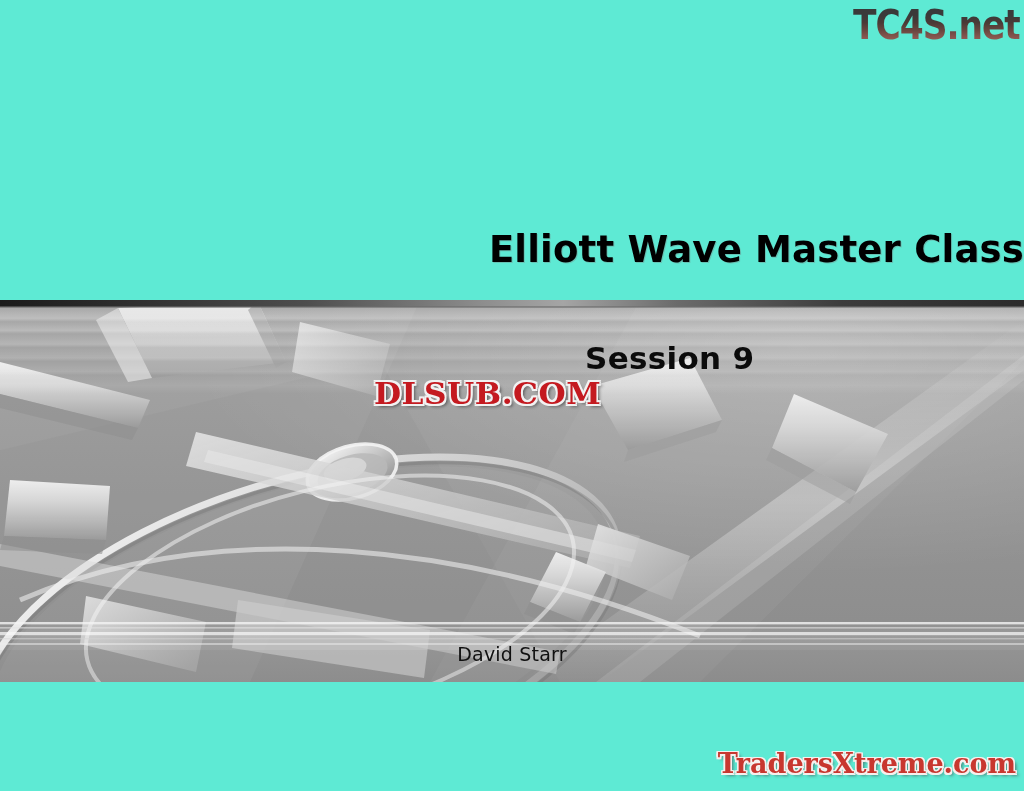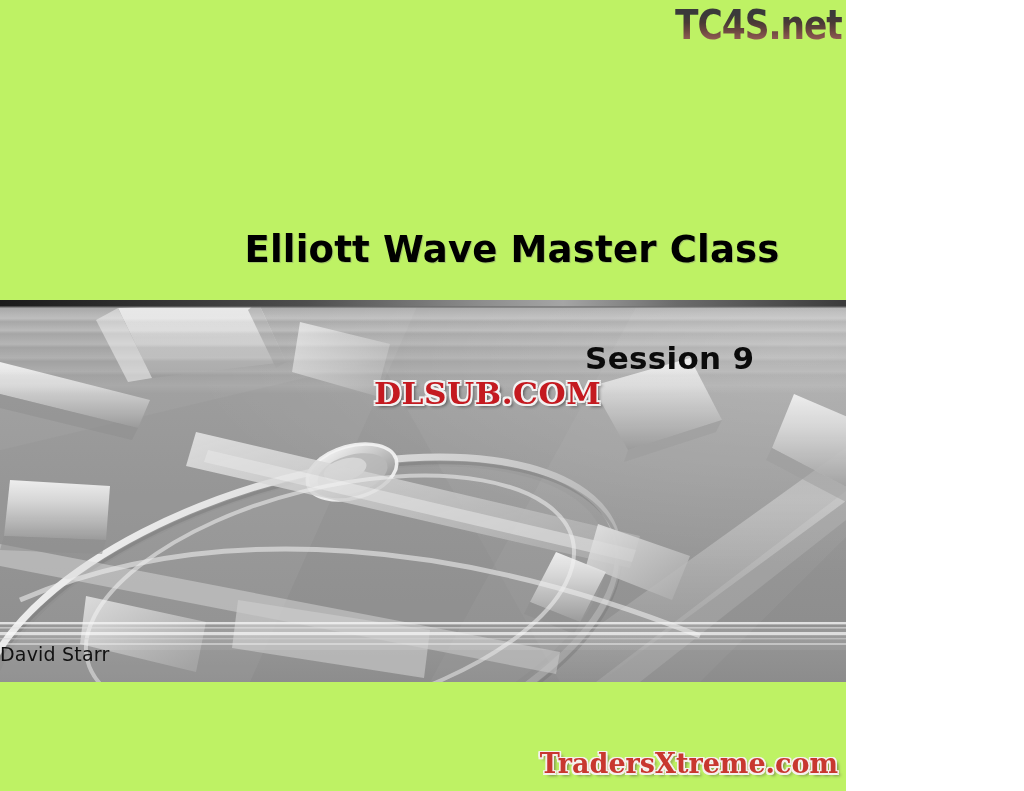--- a/index.html
+++ b/index.html
@@ -6,23 +6,23 @@
   html, body {
     margin: 0;
     padding: 0;
     background: #ffffff;
   }
   body {
     font-family: "DejaVu Sans", "Liberation Sans", sans-serif;
   }
   #slide {
     position: relative;
-    width: 846px;
+    width: 1024px;
     height: 791px;
-    background: #bef264;
+    background: #5eead4;
     overflow: hidden;
     text-decoration: underline;
   }
 
   
   #tc4s-logo {
     position: absolute;
     right: 4px;
     top: 2px;
     font-family: "DejaVu Sans", "Liberation Sans", sans-serif;
@@ -42,21 +42,21 @@
     white-space: nowrap;
     user-select: none;
   }
 
   
   #title {
     position: absolute;
     left: 0;
     top: 228px;
     width: 1024px;
-    text-align: center;
+    text-align: right;
     font-size: 37px;
     font-weight: bold;
     color: #000000;
     letter-spacing: 0.2px;
     text-shadow: 1px 1px 0 rgba(120,120,120,0.35);
   }
 
   
   #banner {
     position: absolute;
@@ -102,21 +102,21 @@
        3px 3px 3px rgba(40,40,40,0.55);
     user-select: none;
   }
 
   
   #presenter {
     position: absolute;
     left: 0;
     top: 643px;
     width: 1024px;
-    text-align: left;
+    text-align: center;
     font-size: 19px;
     font-weight: normal;
     color: #111111;
     letter-spacing: 0.2px;
   }
 
   
   #tx-logo {
     position: absolute;
     right: 8px;

